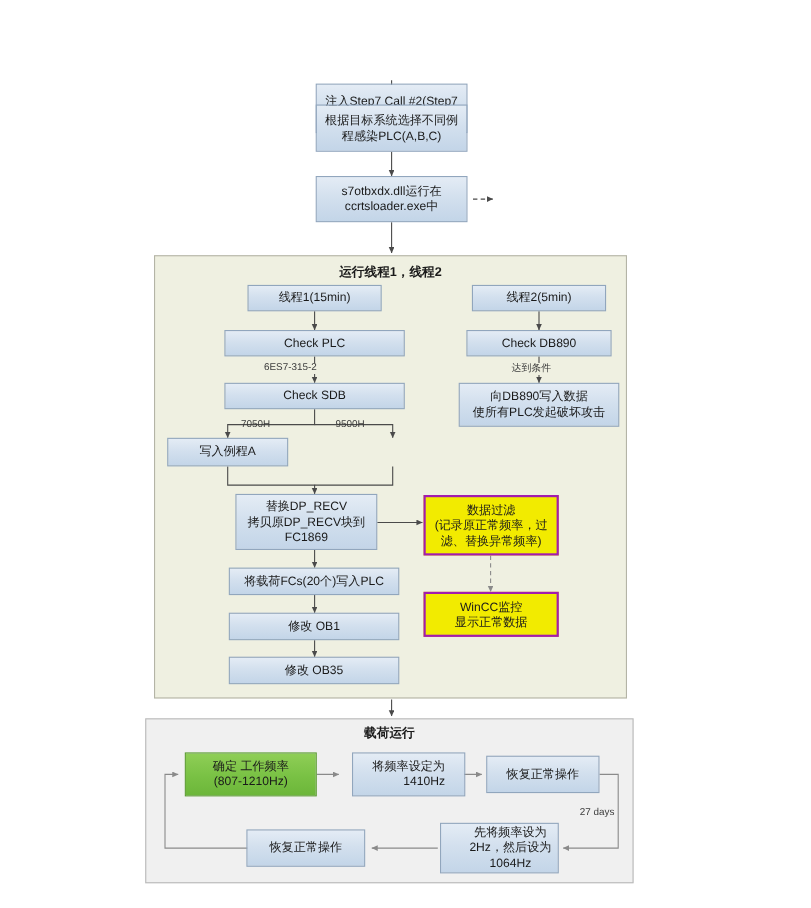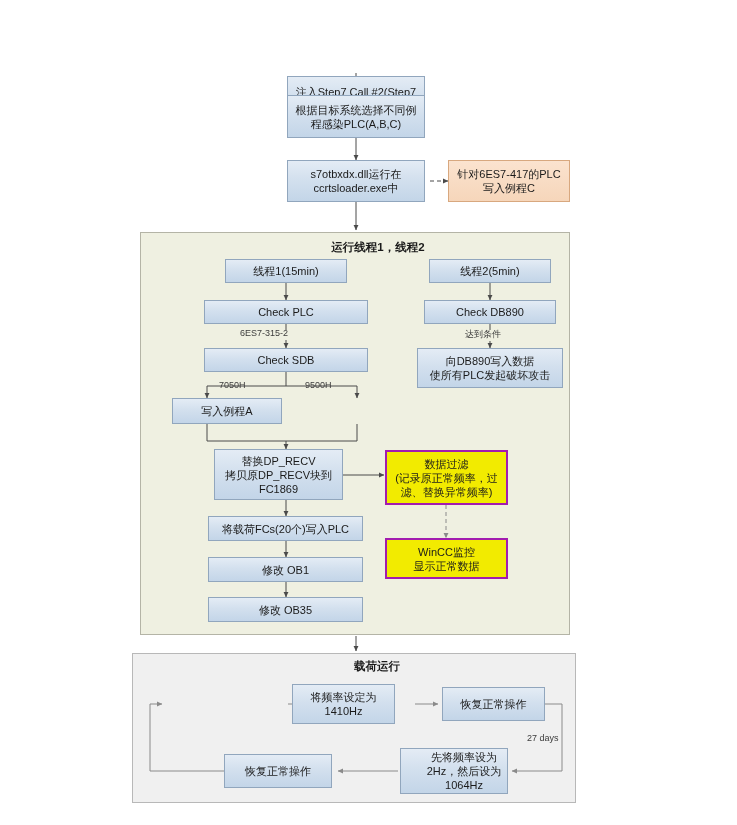--- a/index.html
+++ b/index.html
@@ -68,21 +68,20 @@
     border: 1px solid #b8b8b8;
   }
   .group-title {
     position: absolute;
     width: 100%;
     text-align: center;
     font-size: 11.5px;
     font-weight: bold;
     color: #1a1a1a;
     z-index: 3;
-    padding-left: 23px;
   }
   
   .edge-label {
     position: absolute;
     font-size: 9px;
     color: #3c3c3c;
     white-space: nowrap;
     z-index: 5;
     background: transparent;
   }
@@ -164,23 +163,20 @@
   </div>
 
   <div class="node blue" style="left:287px; top:95px; width:138px; height:43px;">
     <span>根据目标系统选择不同例程感染PLC(A,B,C)</span>
   </div>
 
   <div class="node blue" style="left:287px; top:160px; width:138px; height:42px;">
     <span>s7otbxdx.dll运行在ccrtsloader.exe中</span>
   </div>
 
-  <div class="node peach" style="left:448px; top:160px; width:122px; height:42px;">
-    <span>针对6ES7-417的PLC写入例程C</span>
-  </div>
 
   <div class="group group-threads" style="left:140px; top:232px; width:430px; height:403px;"></div>
 
   <div class="group-title" style="left:140px; top:240px; width:430px;">运行线程1，线程2</div>
 
   <div class="node blue" style="left:225px; top:259px; width:122px; height:24px;">
     <span>线程1(15min)</span>
   </div>
 
   <div class="node blue" style="left:204px; top:300px; width:164px; height:24px;">
@@ -189,21 +185,21 @@
 
   <div class="edge-label" style="left:240px; top:328px;">6ES7-315-2</div>
 
   <div class="node blue" style="left:204px; top:348px; width:164px; height:24px;">
     <span>Check SDB</span>
   </div>
 
   <div class="edge-label" style="left:219px; top:380px;">7050H</div>
   <div class="edge-label" style="left:305px; top:380px;">9500H</div>
 
-  <div class="node blue" style="left:152px; top:398px; width:110px; height:26px;margin-left:20px;">
+  <div class="node blue" style="left:152px; top:398px; width:110px; height:26px;">
     <span>写入例程A</span>
   </div>
 
 
   <div class="node blue" style="left:214px; top:449px; width:129px; height:51px;">
     <span>替换DP_RECV
 拷贝原DP_RECV块到
 FC1869</span>
   </div>
 
@@ -242,22 +238,26 @@
 
   <div class="node yellow" style="left:385px; top:538px; width:123px; height:41px;">
     <span>WinCC监控
 显示正常数据</span>
   </div>
 
   <div class="group group-payload" style="left:132px; top:653px; width:444px; height:150px;"></div>
 
   <div class="group-title" style="left:132px; top:659px; width:444px;">载荷运行</div>
 
-
-  <div class="node blue" style="left:292px; top:684px; width:103px; height:40px;">
+  <div class="node green" style="left:168px; top:684px; width:120px; height:40px;">
+    <span>确定 工作频率
+(807-1210Hz)</span>
+  </div>
+
+  <div class="node blue" style="left:320px; top:684px; width:103px; height:40px;text-align:right;">
     <span>将频率设定为
 1410Hz</span>
   </div>
 
   <div class="node blue" style="left:442px; top:687px; width:103px; height:34px;">
     <span>恢复正常操作</span>
   </div>
 
   <div class="edge-label" style="left:527px; top:733px;">27 days</div>
 

